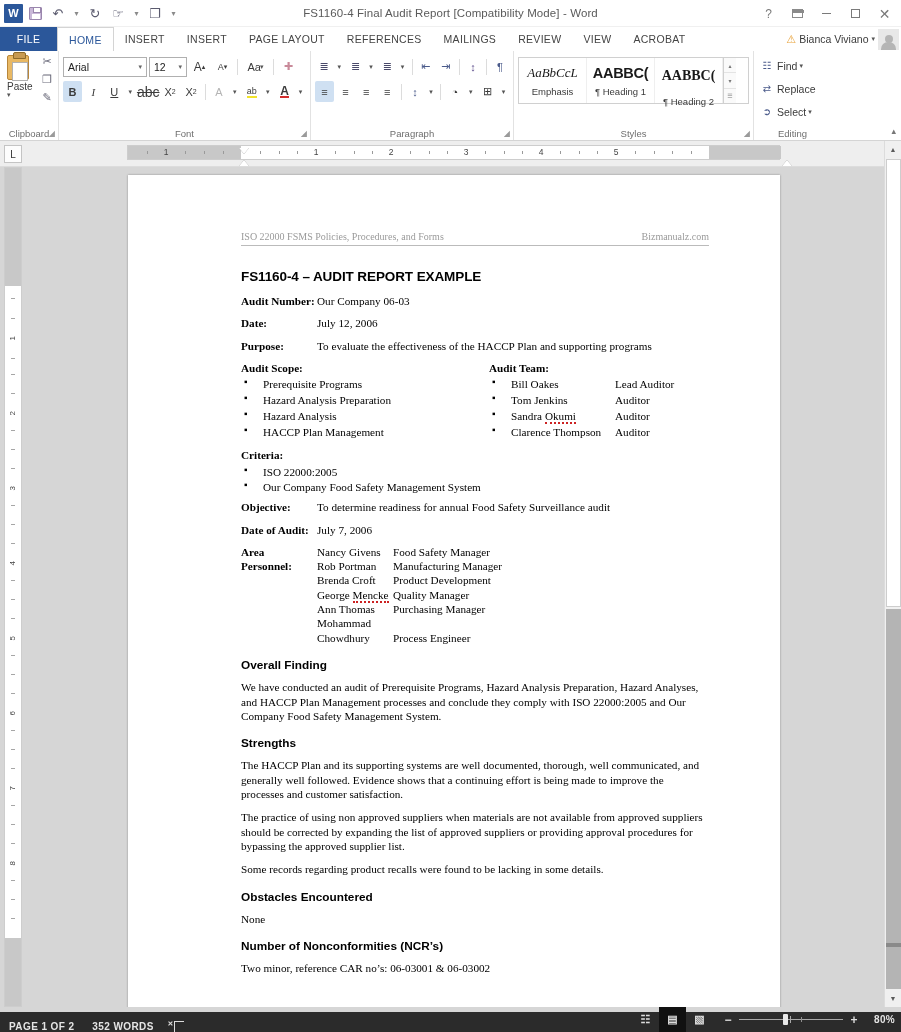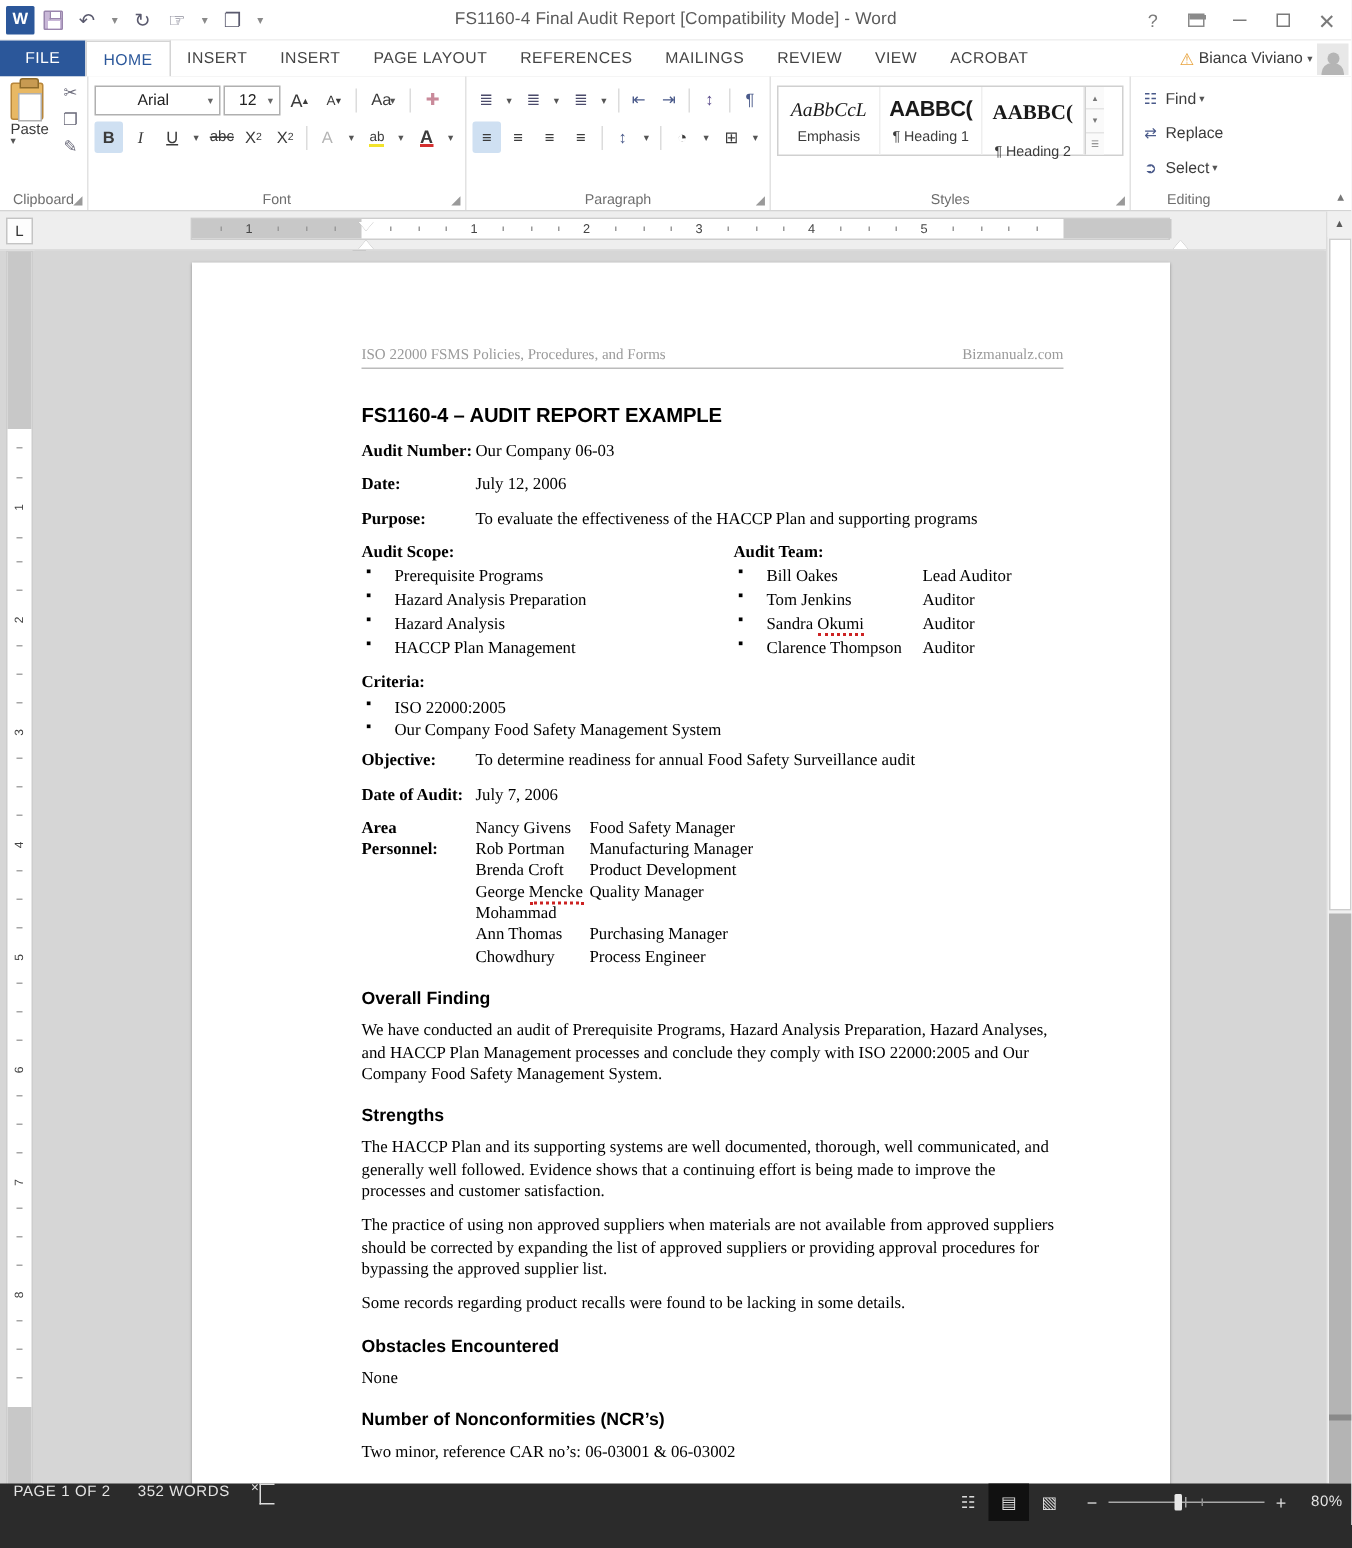--- a/index.html
+++ b/index.html
@@ -156,21 +156,21 @@
   .mini-ico { width:14px;height:14px;display:flex;align-items:center;justify-content:center;
     font-size:11px;color:#6a6a7a; }
 
   
   .g-font { width:252px; }
   .frow { display:flex; align-items:center; gap:2px; margin-bottom:4px; }
   .frow.r1 { margin-top:3px; }
   .combo {
     height:20px; border:1px solid #b0b0b0; background:#fff;
     display:flex;align-items:center; font-size:10.5px; color:#222;
-    padding:0 2px 0 4px; position:relative;text-align:center;
+    padding:0 2px 0 4px; position:relative;
   }
   .combo .cv{flex:1; white-space:nowrap; overflow:hidden;}
   .combo .carr{font-size:7px;color:#666; padding:0 2px;}
   .fname { width:84px; }
   .fsize { width:38px; }
   .ibtn {
     width:21px;height:21px; display:flex;align-items:center;justify-content:center;
     font-size:11px; color:#3b3b3b; cursor:default; border-radius:2px;
   }
   .ibtn.on { background:#cfe0f2; }
@@ -348,23 +348,23 @@
     position:absolute; left:1px; top:468px; width:15px; bottom:18px;
     background:#b4b4b4;
   }
   .sb-split {
     position:absolute; left:1px; bottom:60px; width:15px;height:4px;
     background:#8a8a8a;
   }
 
   
   .statusbar {
-    position:absolute; left:0; bottom:0; width:901px; height:43px;
+    position:absolute; left:0; bottom:0; width:901px; height:20px;
     background:#2b2b2b; color:#e4e4e4;
-    display:flex; align-items:flex-start; font-size:10px;
+    display:flex; align-items:flex-end; font-size:10px;font-weight:bold;
   }
   .sb-item { padding:0 9px; letter-spacing:0.4px; cursor:default; white-space:nowrap;}
   .proof-ico {
     width:15px;height:12px;position:relative; margin-left:2px;
   }
   .proof-ico:before{
     content:''; position:absolute;left:0;top:0;width:9px;height:12px;
     border:1px solid #dcdcdc; border-right:none;
   }
   .proof-ico:after{
@@ -501,21 +501,21 @@
         <div class="ibtn">
             <i style="font-family:'Liberation Serif',serif;">I</i>
           </div>
         <div class="ibtn">
             <u>U</u>
           </div>
         <div class="ibtn sm" style="width:11px;">
             <span class="arr7">▾</span>
           </div>
         <div class="ibtn">
-            <s style="font-size:10px;">abc</s>
+            <s style="font-size:14px;">abc</s>
           </div>
         <div class="ibtn">
             <span>X</span>
             <span class="sub">2</span>
           </div>
         <div class="ibtn">
             <span>X</span>
             <span class="sup">2</span>
           </div>
         <div class="sep"></div>
@@ -807,26 +807,26 @@
               </div>
             <div class="prow">
                 <span class="pn">Brenda Croft</span>
                 <span class="pr">Product Development</span>
               </div>
             <div class="prow">
                 <span class="pn">George <span class="spellw">Mencke</span></span>
                 <span class="pr">Quality Manager</span>
               </div>
             <div class="prow">
+                <span class="pn">Ann Thomas</span>
+                <span class="pr">Purchasing Manager</span>
+              </div>
+            <div class="prow">
                 <span class="pn">Mohammad</span>
                 <span class="pr"></span>
-              </div>
-            <div class="prow">
-                <span class="pn">Ann Thomas</span>
-                <span class="pr">Purchasing Manager</span>
               </div>
             <div class="prow">
                 <span class="pn">Chowdhury</span>
                 <span class="pr">Process Engineer</span>
               </div>
           </div>
         </div>
 
         <div class="h2">Overall Finding</div>
         <p class="para">We have conducted an audit of Prerequisite Programs, Hazard Analysis Preparation, Hazard Analyses, and HACCP Plan Management processes and conclude they comply with ISO 22000:2005 and Our Company Food Safety Management System.</p>

